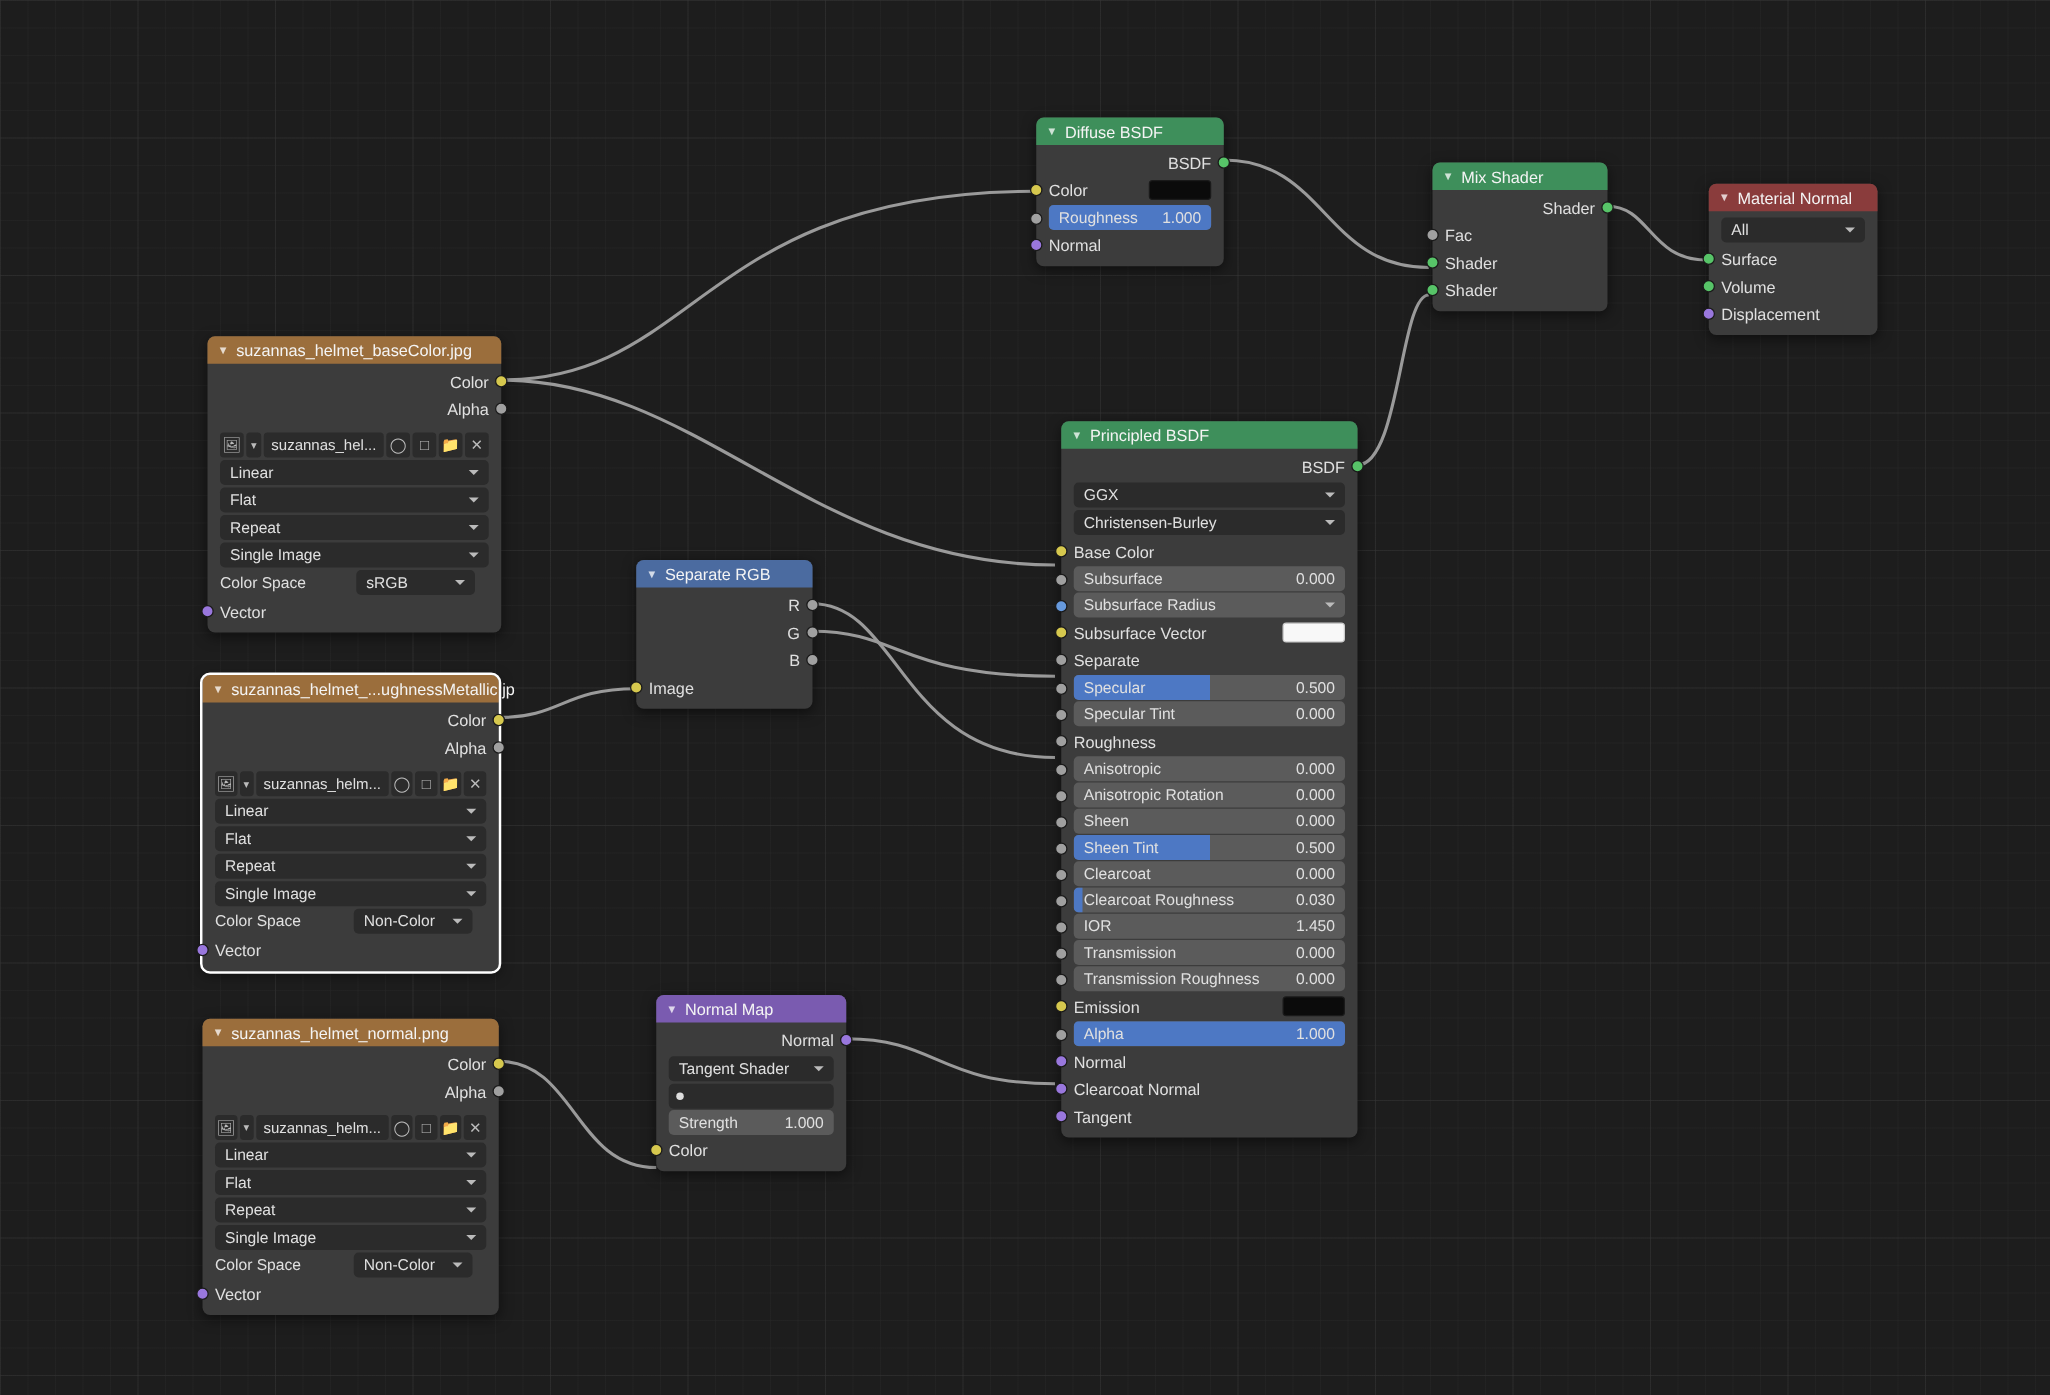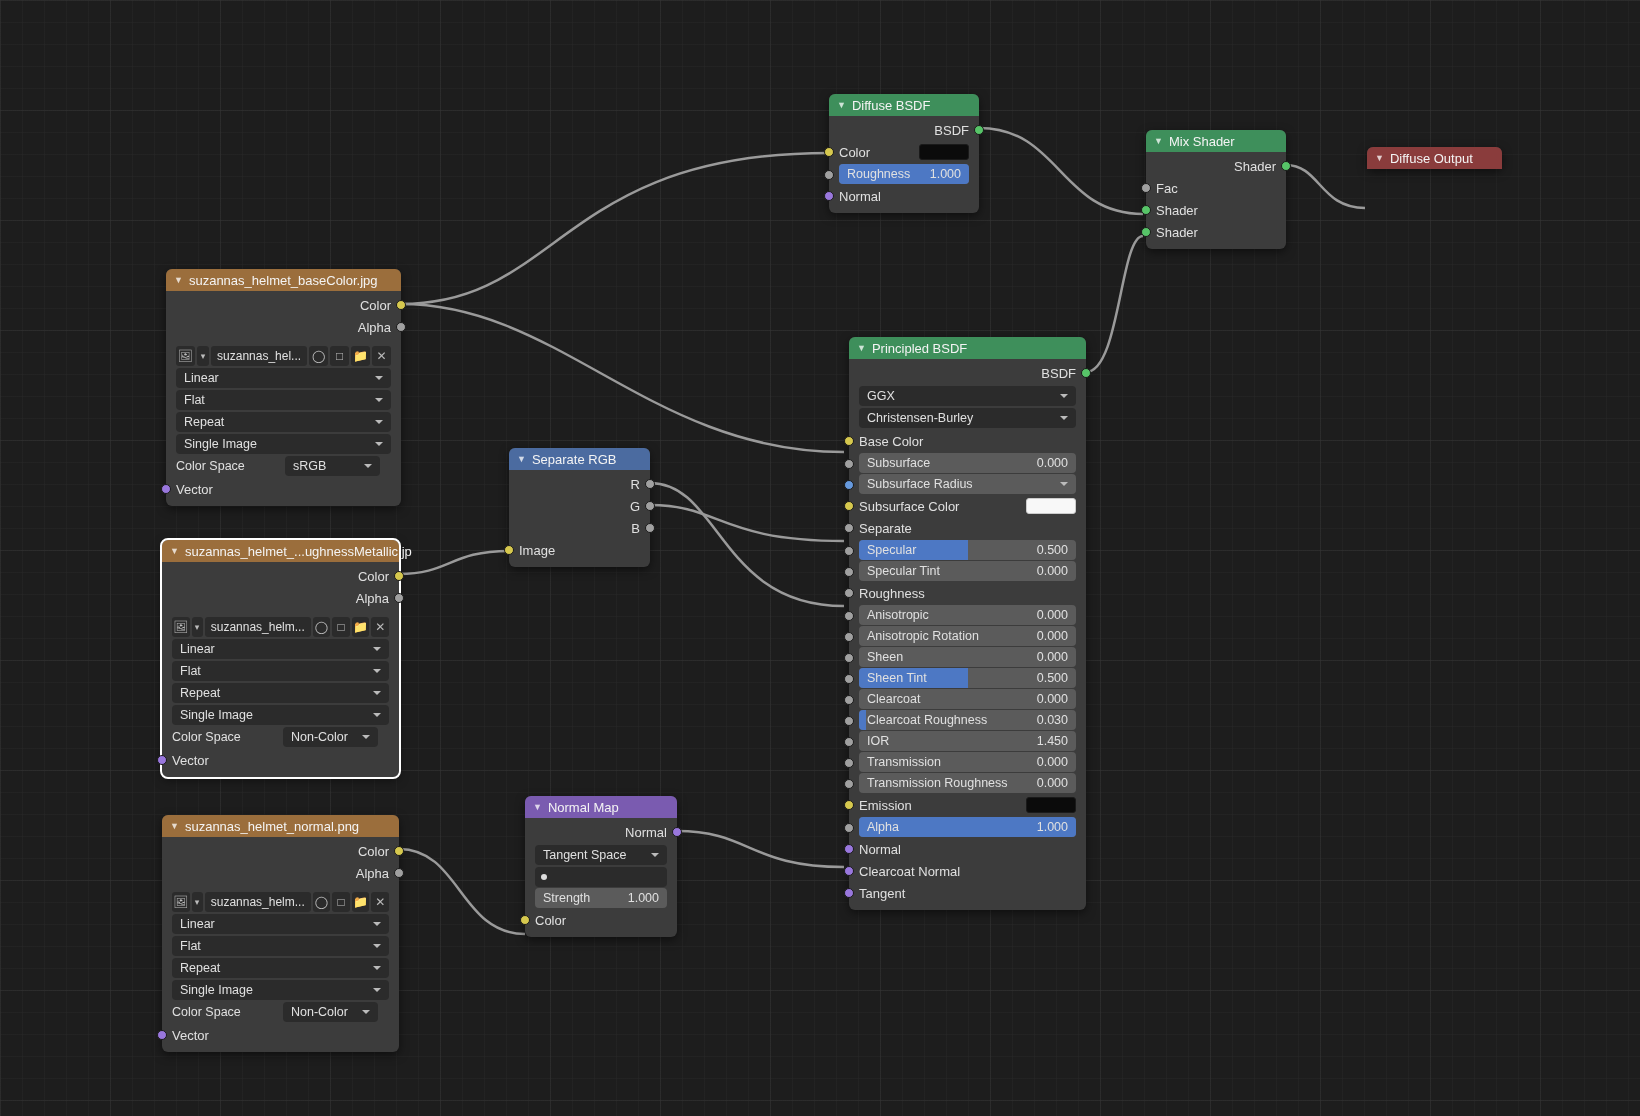--- a/index.html
+++ b/index.html
@@ -338,21 +338,21 @@
   <div class="hdr purple">
       <span class="tri">▼</span>
       <span>Normal Map</span>
     </div>
   <div class="body">
     <div class="row out">
         <span>Normal</span>
         <div class="sock r purple"></div>
       </div>
     <div class="sel">
-        <span>Tangent Space</span>
+        <span>Tangent Shader</span>
       </div>
     <div class="slider hasdot" style="background:#2b2b2b;"></div>
     <div class="slider">
         <span>Strength</span>
         <span>1.000</span>
       </div>
     <div class="row in">
         <div class="sock l yellow"></div>
         <span>Color</span>
       </div>
@@ -419,21 +419,21 @@
       </div>
       <div style="position: relative;">
         <div class="sock l blue" style="top:11px;"></div>
         <div class="slider" style="background: rgb(91, 91, 91);">
           <span>Subsurface Radius</span>
           <div style="position: absolute; right: 8px; top: 8px; border-width: 4px; border-style: solid; border-color: rgb(187, 187, 187) transparent transparent; border-image: initial;"></div>
         </div>
       </div>
       <div class="row in">
         <div class="sock l yellow"></div>
-        <span>Subsurface Color</span>
+        <span>Subsurface Vector</span>
         <span class="swatch white"></span>
       </div>
       <div class="row in">
         <div class="sock l grey"></div>
         <span>Separate</span>
       </div>
       <div style="position: relative;">
         <div class="sock l grey" style="top:11px;"></div>
         <div class="slider">
           <div class="fill" style="width:50%"></div>
@@ -566,15 +566,32 @@
     <div class="row in">
         <div class="sock l green"></div>
         <span>Shader</span>
       </div>
   </div>
 </div>
 
 <div class="node" style="left:1367px; top:147px; width:135px;">
   <div class="hdr red">
       <span class="tri">▼</span>
-      <span>Diffuse Output</span>
-    </div>
+      <span>Material Normal</span>
+    </div>
+  <div class="body">
+    <div class="sel">
+        <span>All</span>
+      </div>
+    <div class="row in">
+        <div class="sock l green"></div>
+        <span>Surface</span>
+      </div>
+    <div class="row in">
+        <div class="sock l green"></div>
+        <span>Volume</span>
+      </div>
+    <div class="row in">
+        <div class="sock l purple"></div>
+        <span>Displacement</span>
+      </div>
+  </div>
 </div>
 
 </body></html>

